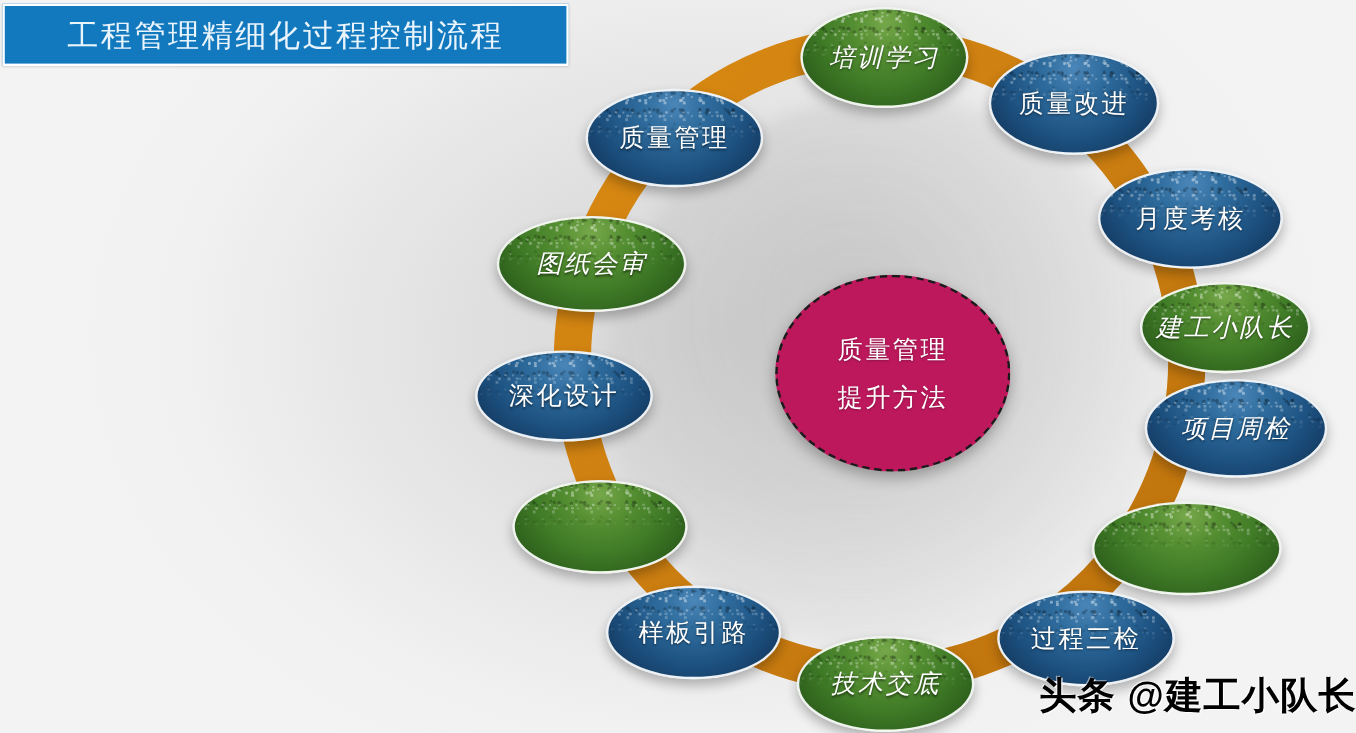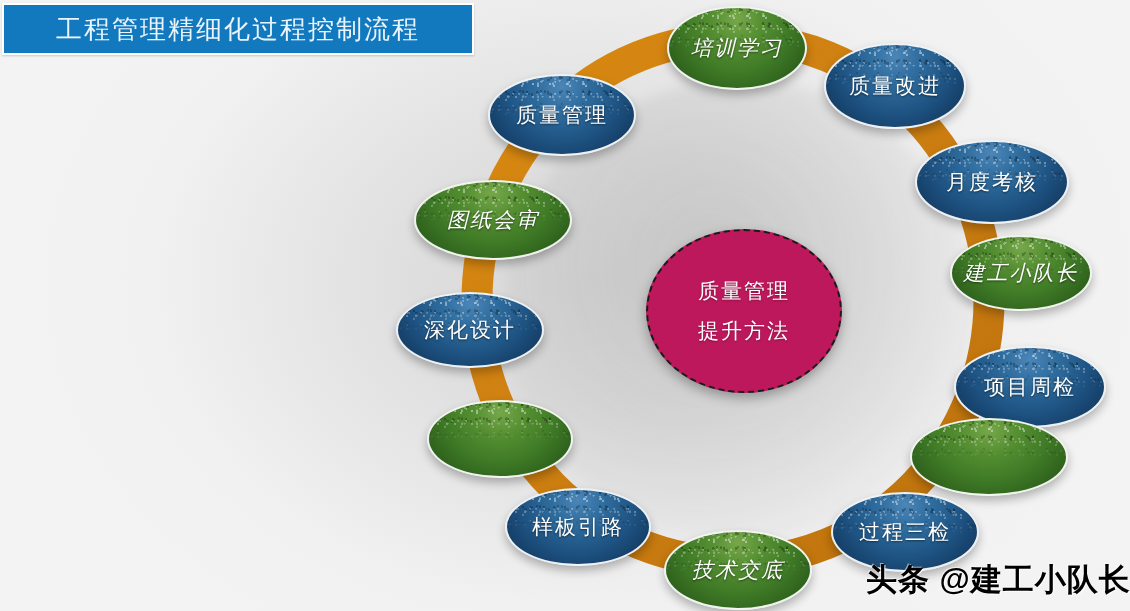--- a/index.html
+++ b/index.html
@@ -181,21 +181,21 @@
       <span class="lbl">质量改进</span>
     </div>
     <div class="node blue" style="left: 915px; top: 140px; width: 154px; height: 84px;">
       <span class="tex"></span>
       <span class="lbl">月度考核</span>
     </div>
     <div class="node green" style="left: 950px; top: 235px; width: 142px; height: 76px;">
       <span class="tex"></span>
       <span class="lbl">建工小队长</span>
     </div>
-    <div class="node blue" style="left: 954px; top: 346px; width: 152px; height: 82px;">
+    <div class="node blue" style="left: 954px; top: 316px; width: 152px; height: 82px; font-style: italic;">
       <span class="tex"></span>
       <span class="lbl">项目周检</span>
     </div>
     <div class="node green" style="left: 910px; top: 418px; width: 158px; height: 78px;">
       <span class="tex"></span>
     </div>
     <div class="node blue" style="left: 831px; top: 492px; width: 148px; height: 80px;">
       <span class="tex"></span>
       <span class="lbl">过程三检</span>
     </div>

